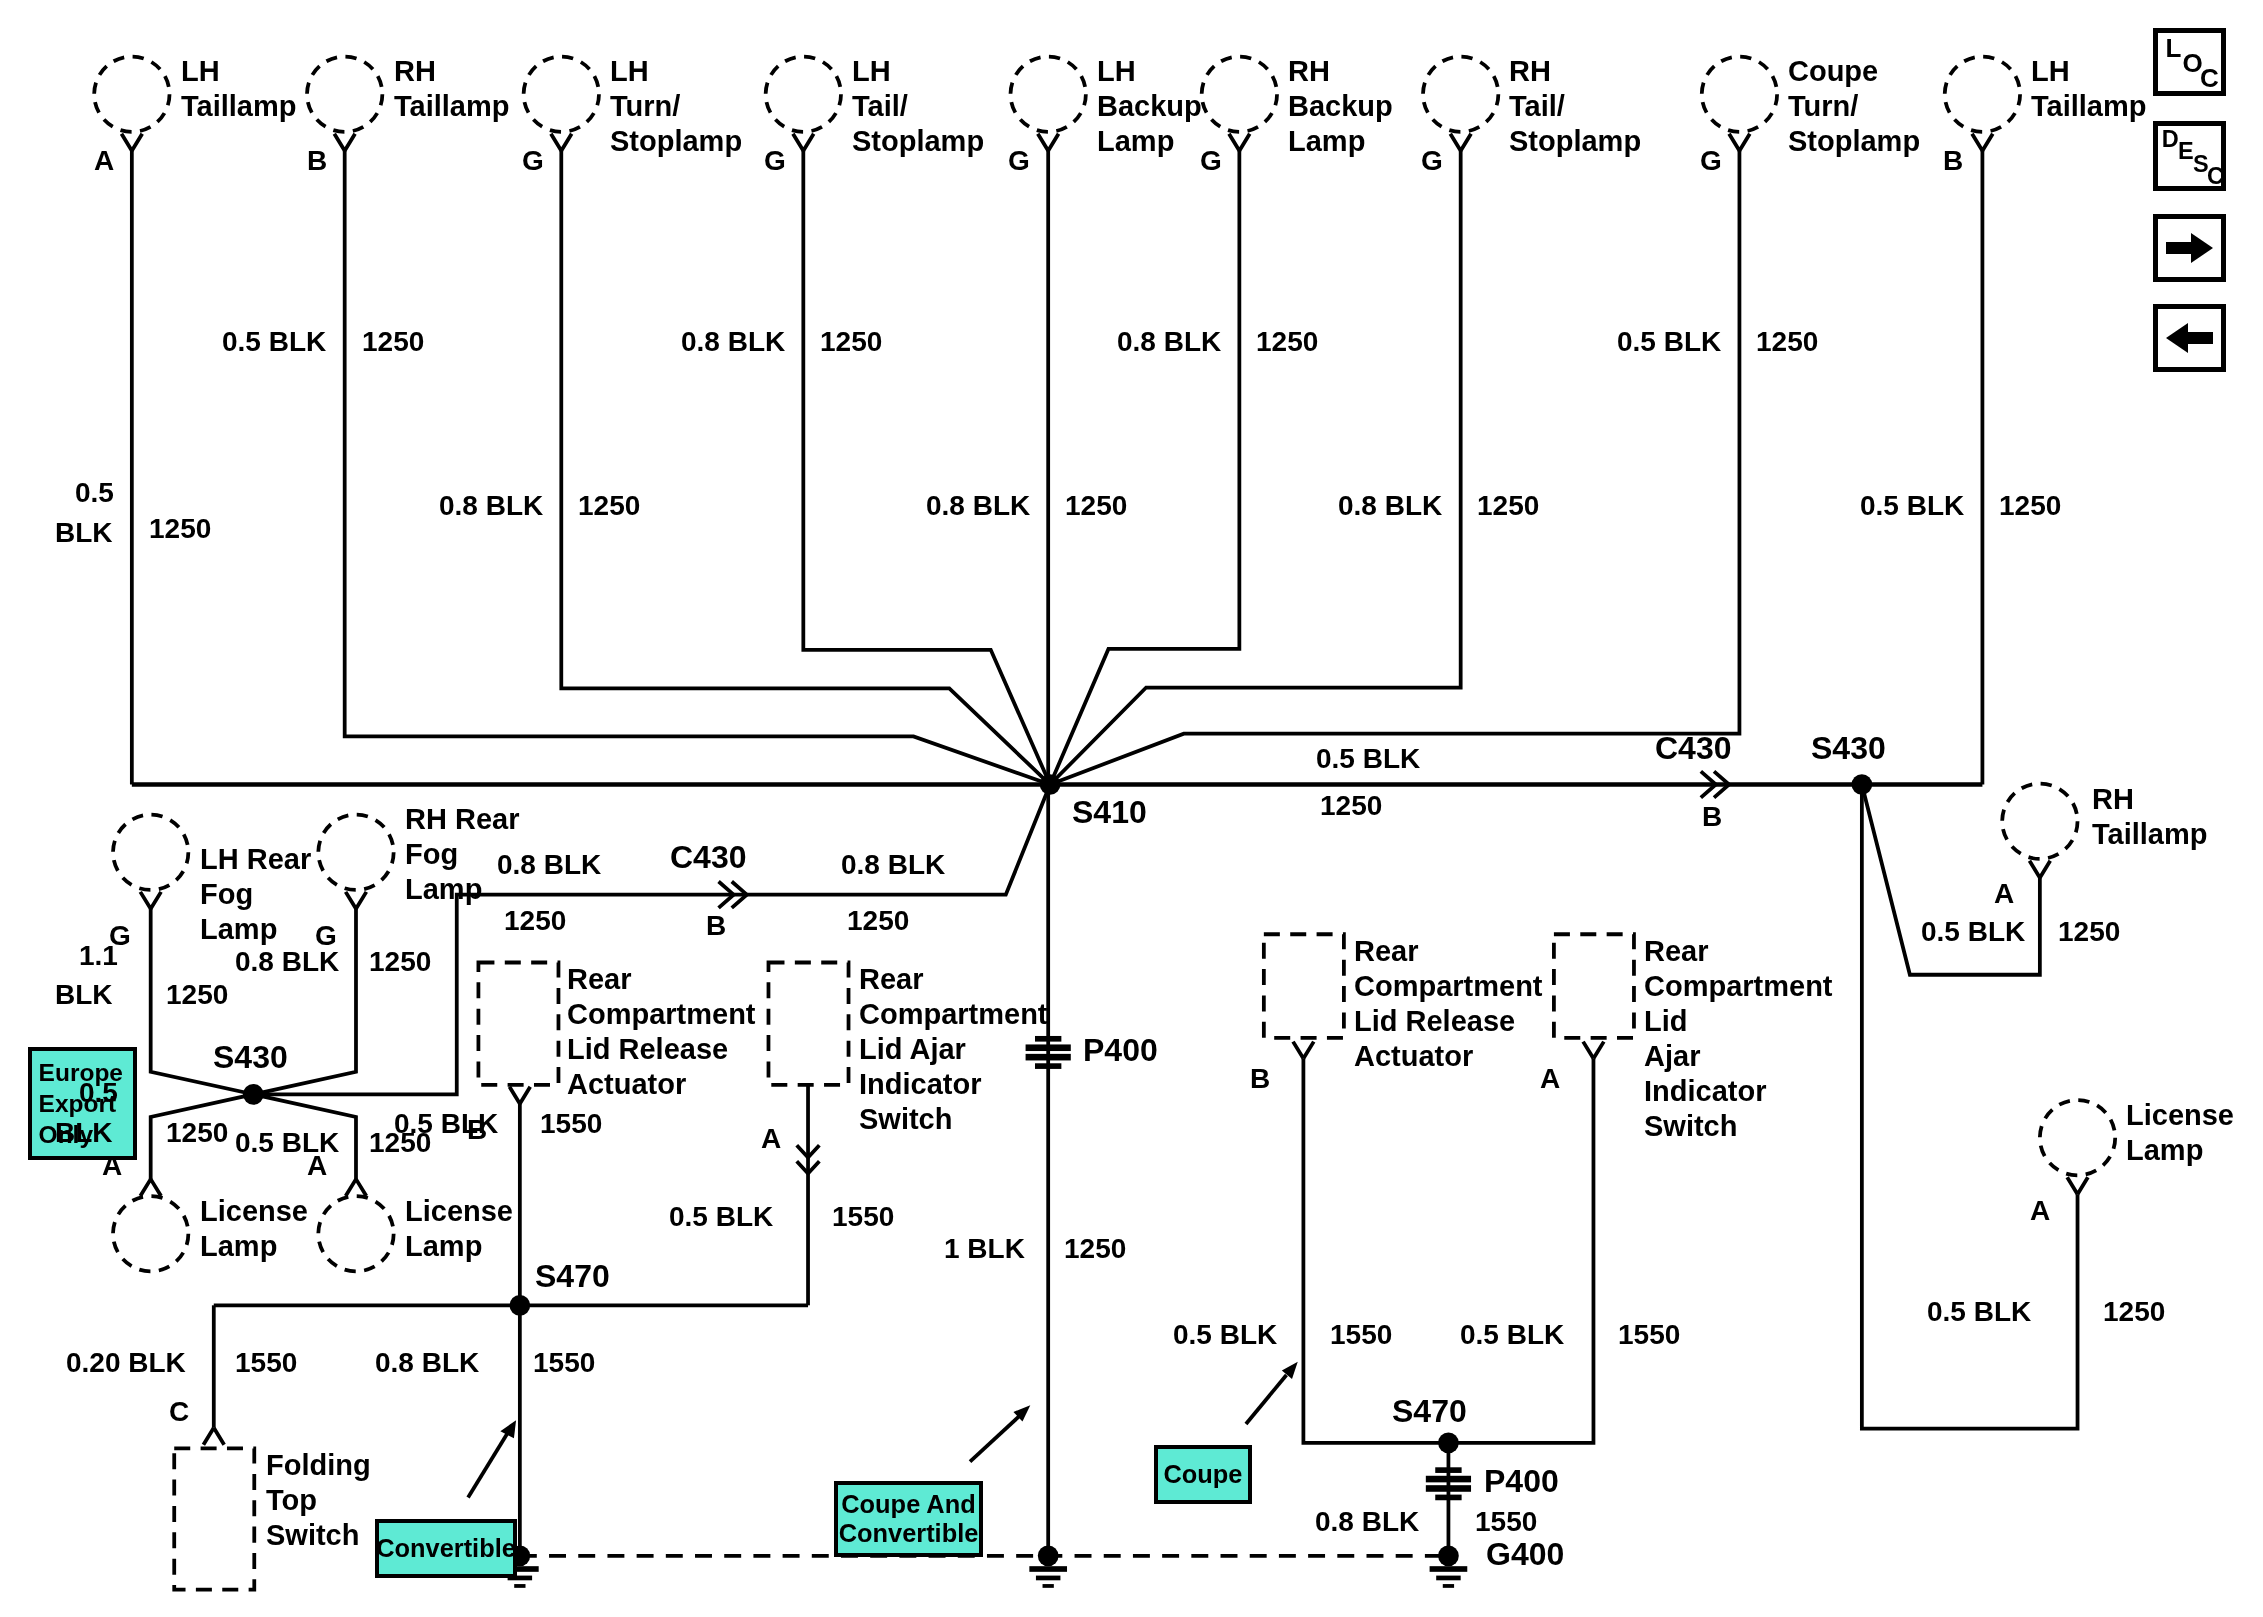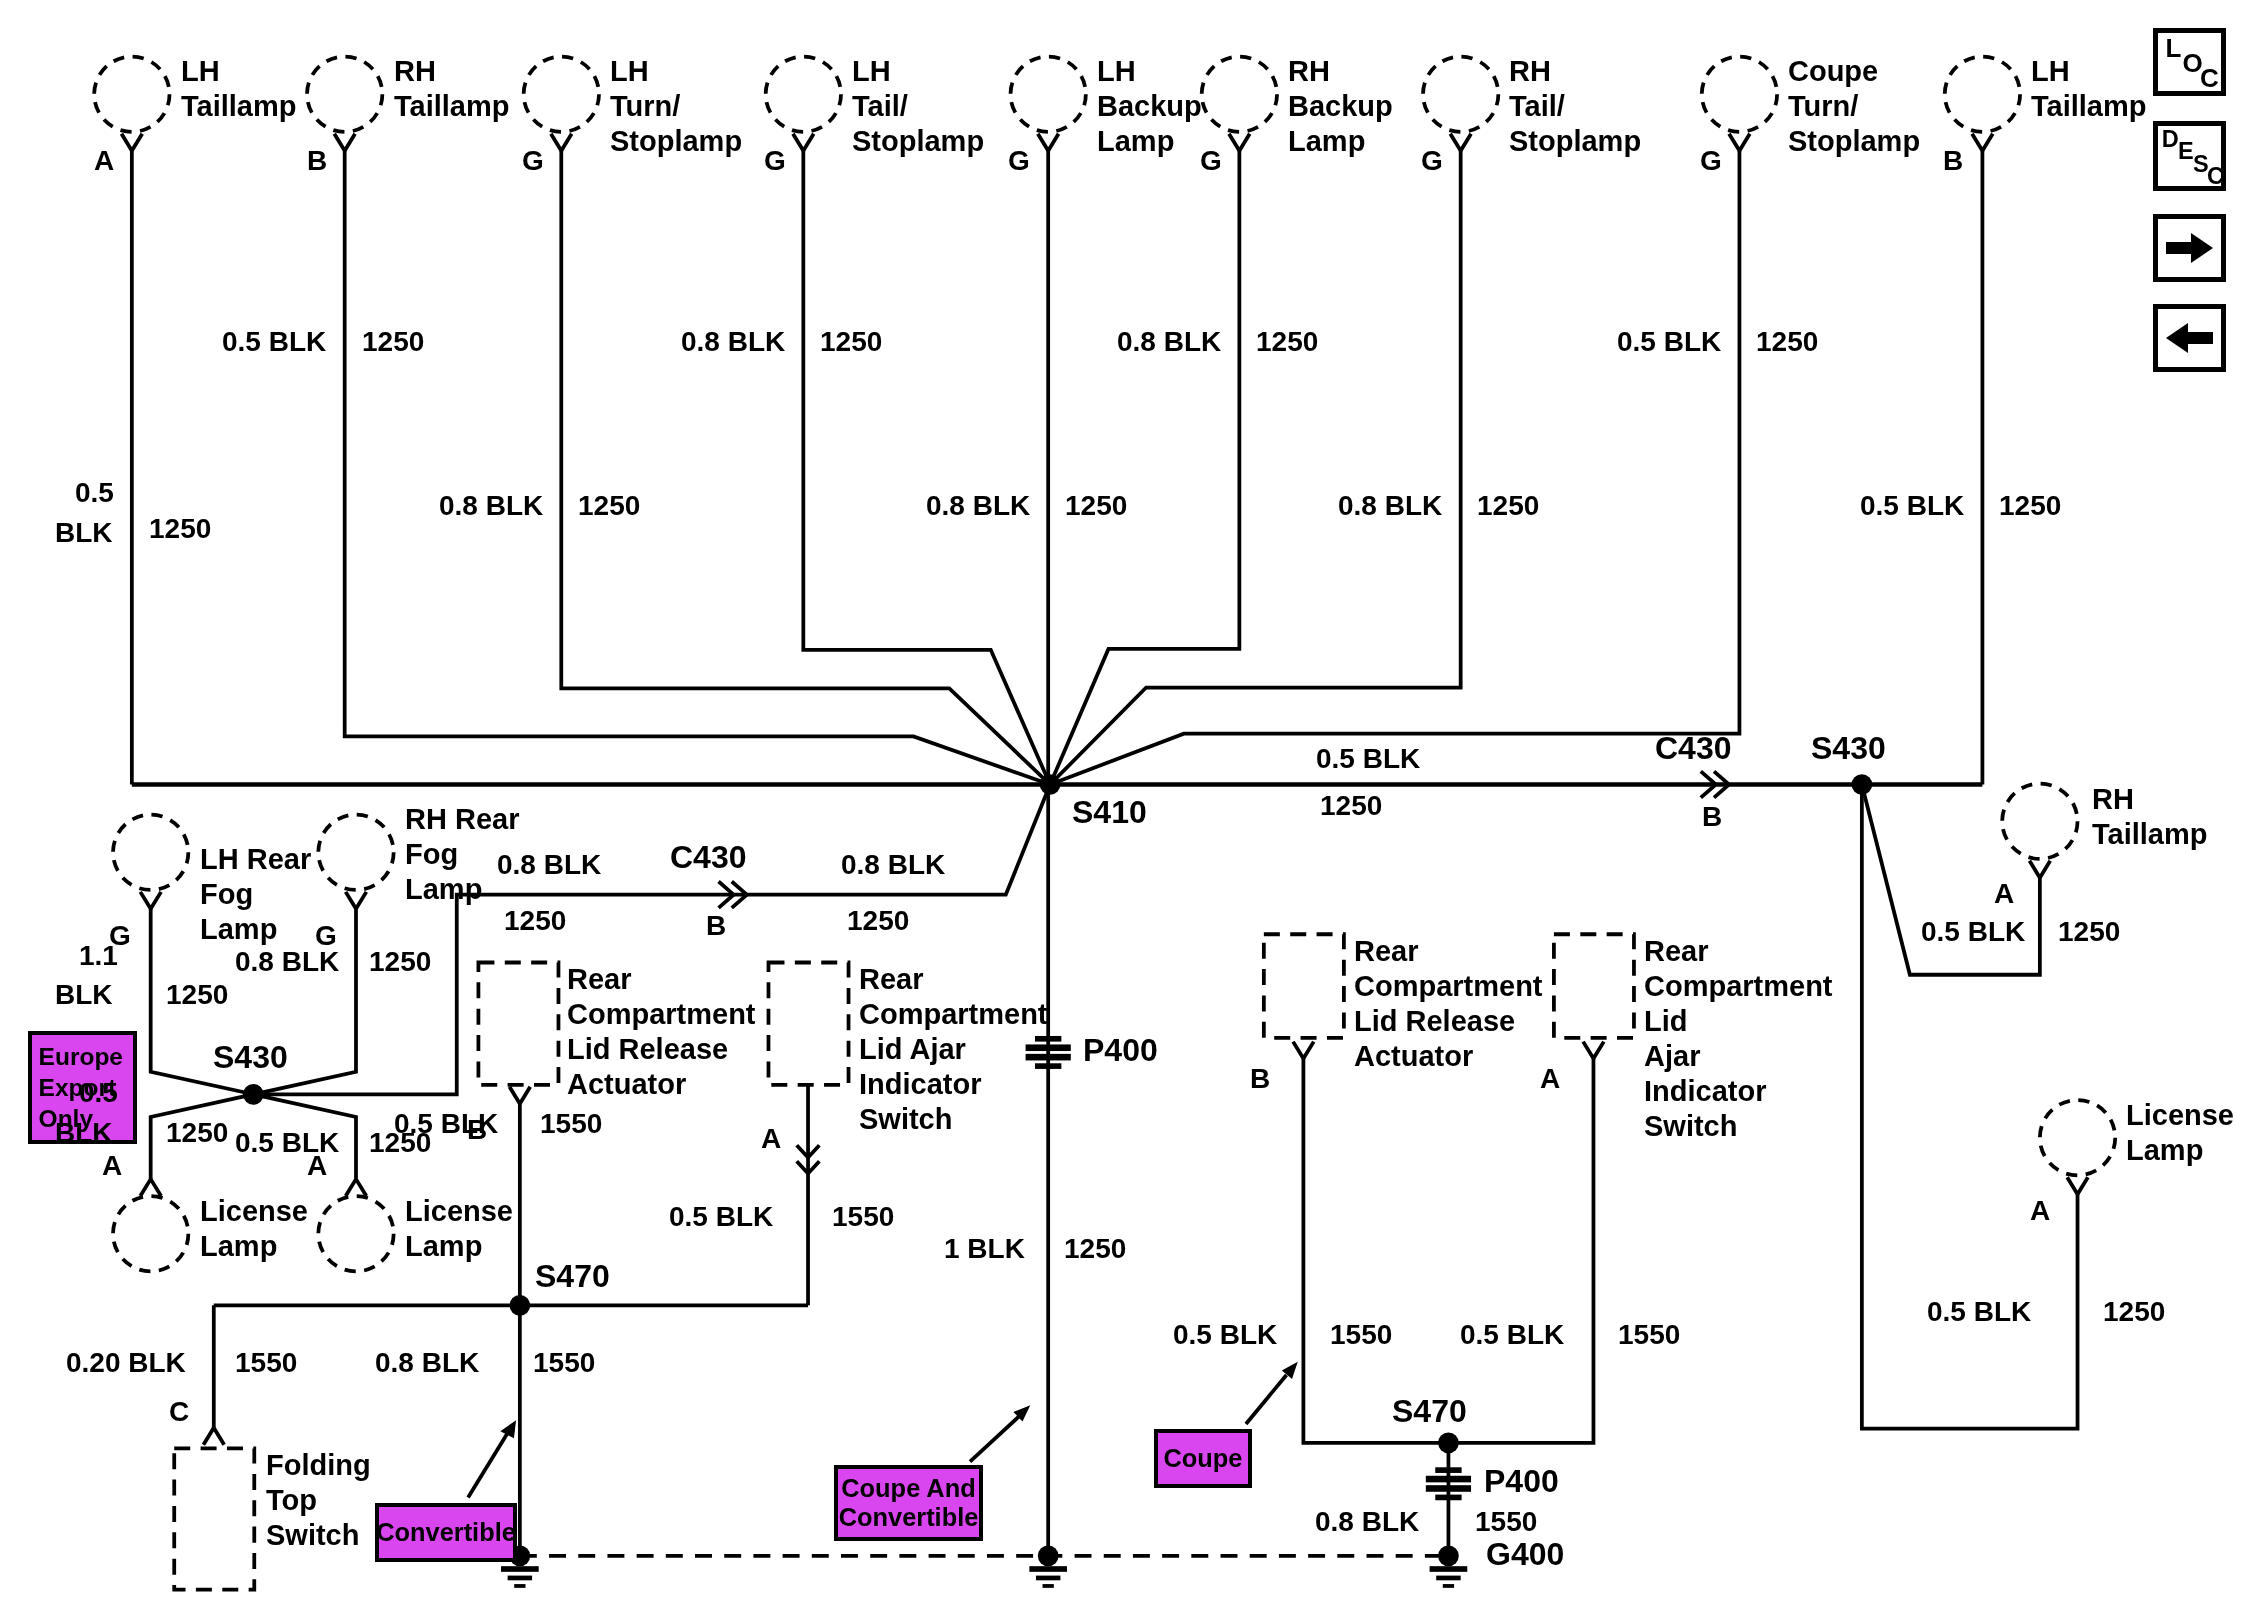--- a/index.html
+++ b/index.html
@@ -3,22 +3,22 @@
 <meta charset="utf-8">
 <style>
   html,body{margin:0;padding:0;background:#fff;}
   #canvas{position:relative;width:2264px;height:1618px;background:#fff;overflow:hidden;
           font-family:"Liberation Sans",sans-serif;color:#000;}
   svg.layer{position:absolute;left:0;top:0;}
   .lb{position:absolute;font-weight:700;font-size:28px;line-height:1.05;white-space:nowrap;}
   .big{font-size:32px;}
   .block div{white-space:nowrap;}
   .block{position:absolute;font-weight:700;font-size:29px;line-height:35px;white-space:nowrap;}
-  .callout{position:absolute;border:4.7px solid #000;background:#d946ef;font-weight:700;
-           display:flex;align-items:center;justify-content:center;text-align:center;}
+  .callout{position:absolute;border:4.7px solid #000;background:#5eead4;font-weight:700;
+           display:flex;align-items:center;justify-content:center;text-align:center;margin-top:16px;}
   .callout.lft{justify-content:flex-start;text-align:left;}
   .cornerbox{position:absolute;left:2153px;width:73px;border:5.6px solid #000;background:#fff;box-sizing:border-box;}
   .cornerbox .ltr{position:absolute;font-weight:700;}
   .arrwrap{display:flex;align-items:center;justify-content:center;width:100%;height:100%;}
   .arr{display:flex;align-items:center;}
   .arr .bar{width:24.5px;height:12.2px;background:#000;}
   .arr .tri-r{width:0;height:0;border-top:15px solid transparent;border-bottom:15px solid transparent;border-left:22.6px solid #000;}
   .arr .tri-l{width:0;height:0;border-top:15px solid transparent;border-bottom:15px solid transparent;border-right:22.6px solid #000;}
 </style>
 </head>

